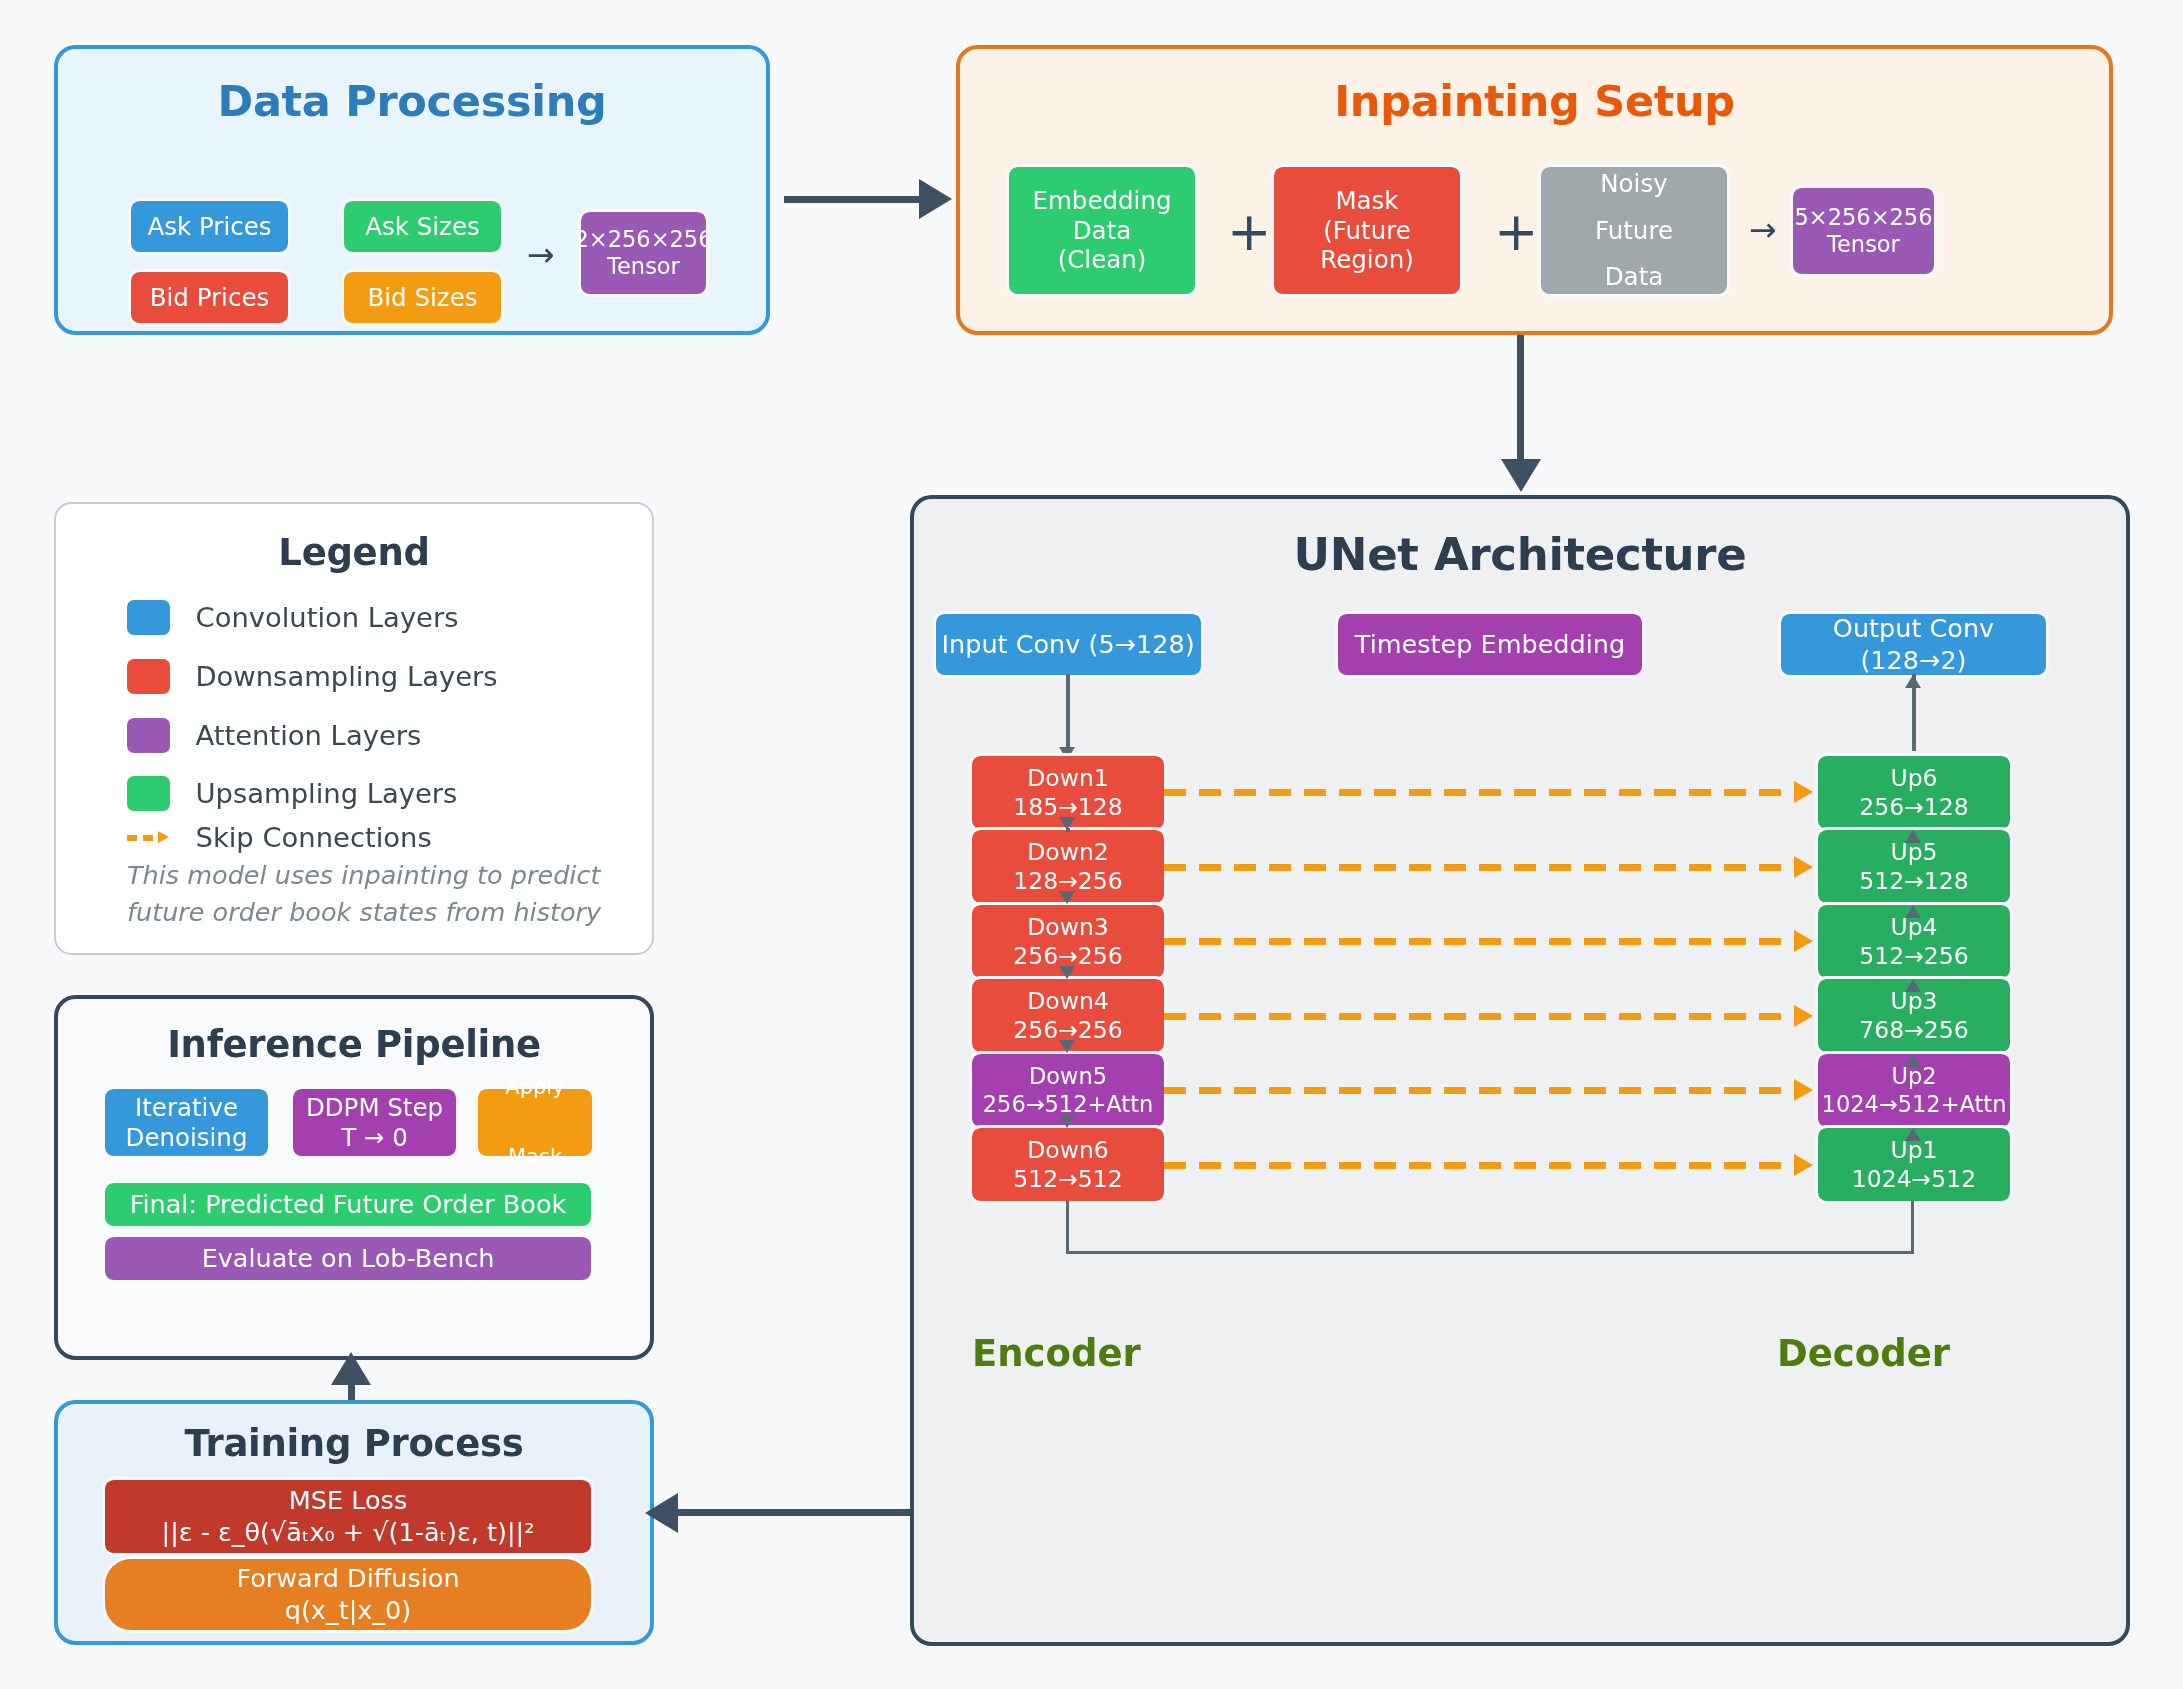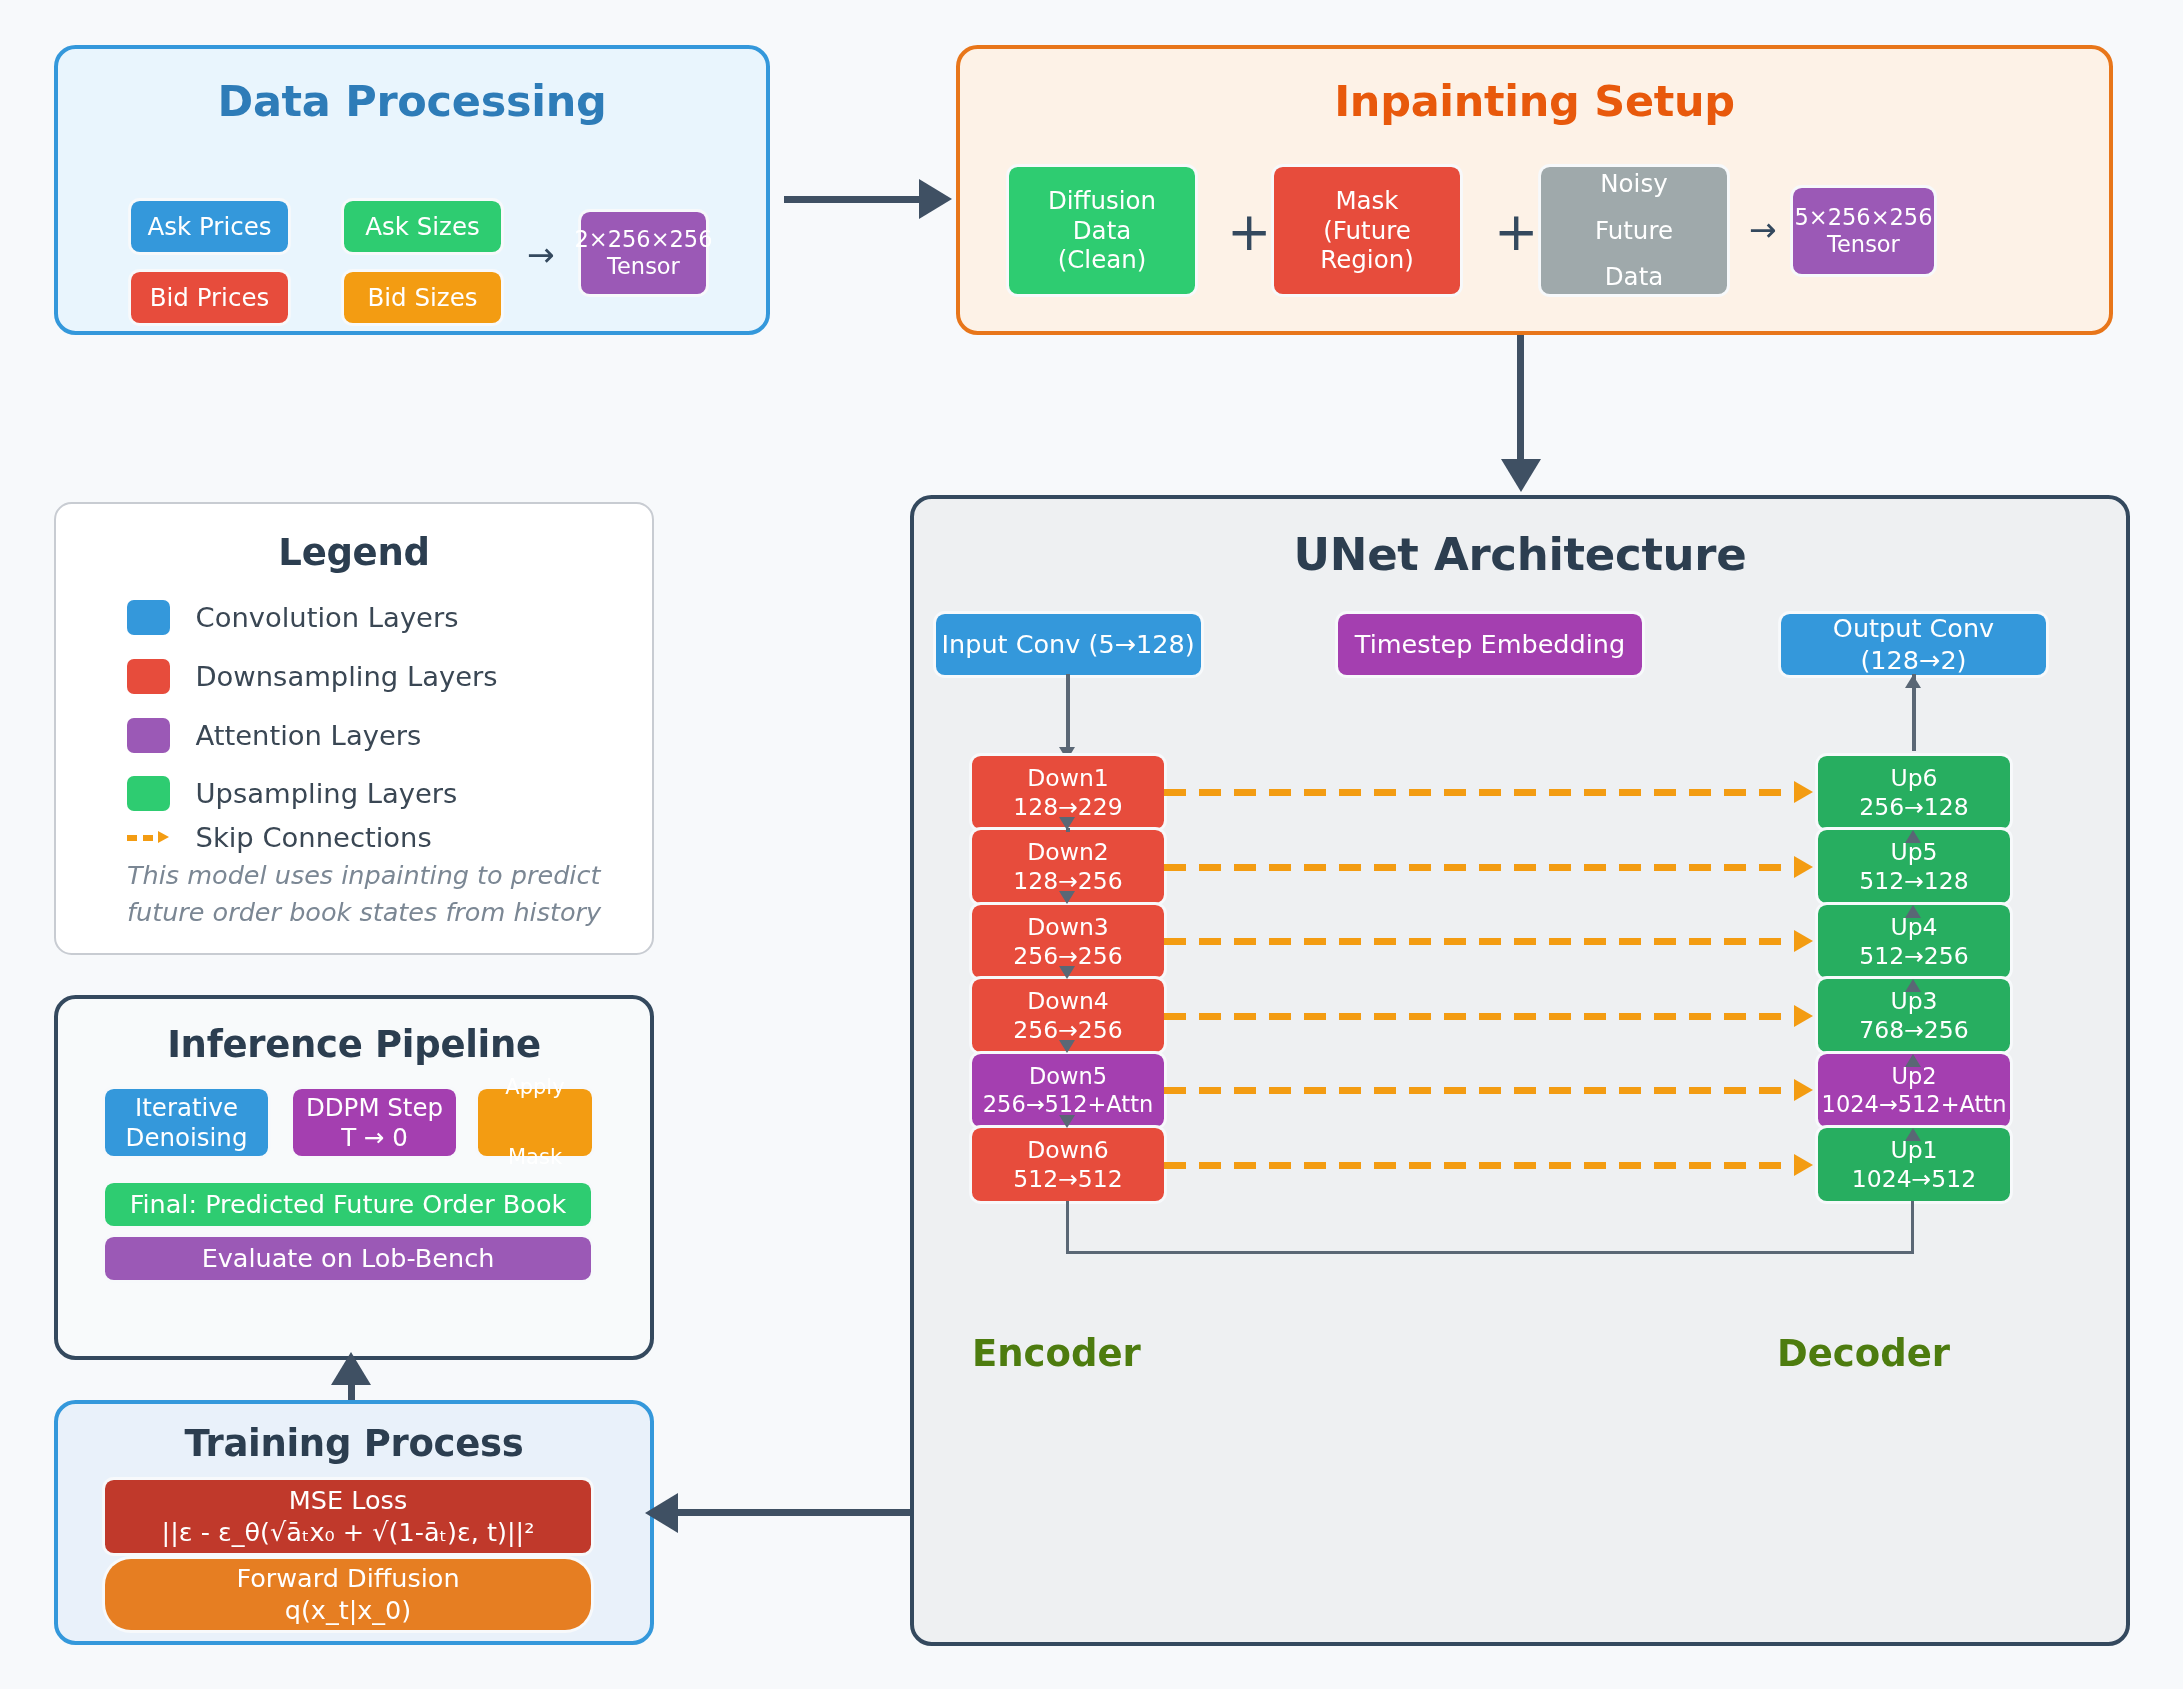--- a/index.html
+++ b/index.html
@@ -240,21 +240,21 @@
     </div>
   </div>
 
   <div class="hline" style="left:784px; top:196px; width:137px; height:6.9px;"></div>
   <div class="tri-right" style="left:919px; top:179px;"></div>
 
   <div class="panel" id="panel-inpaint">
     <div class="panel-title">Inpainting Setup</div>
 
     <div class="node c-green" style="left:49px; top:118px; width:186px; height:127px; font-size:24.5px;">
-      <span>Diffusion</span>
+      <span>Embedding</span>
       <span class="l2">Data</span>
       <span class="l2">(Clean)</span>
     </div>
 
     <div class="plus" style="left:267px; top:156px;">+</div>
 
     <div class="node c-red" style="left:314px; top:118px; width:186px; height:127px; font-size:24.5px;">
       <span>Mask</span>
       <span class="l2">(Future</span>
       <span class="l2">Region)</span>
@@ -363,21 +363,21 @@
     </div>
 
     <div class="vline" style="left:152px; top:175px; width:3.9px; height:77px;"></div>
     <div class="sm-tri-down" style="left:145px; top:248px;"></div>
 
     <div class="vline" style="left:998px; top:175px; width:3.9px; height:77px;"></div>
     <div class="sm-tri-up" style="left:991px; top:176px;"></div>
 
     <div class="node unet-node c-red" style="left:58px; top:257px;">
       <span>Down1</span>
-      <span class="l2">128→229</span>
+      <span class="l2">185→128</span>
     </div>
     <div class="node unet-node c-red" style="left:58px; top:331px;">
       <span>Down2</span>
       <span class="l2">128→256</span>
     </div>
     <div class="node unet-node c-red" style="left:58px; top:406px;">
       <span>Down3</span>
       <span class="l2">256→256</span>
     </div>
     <div class="node unet-node c-red" style="left:58px; top:480px;">

